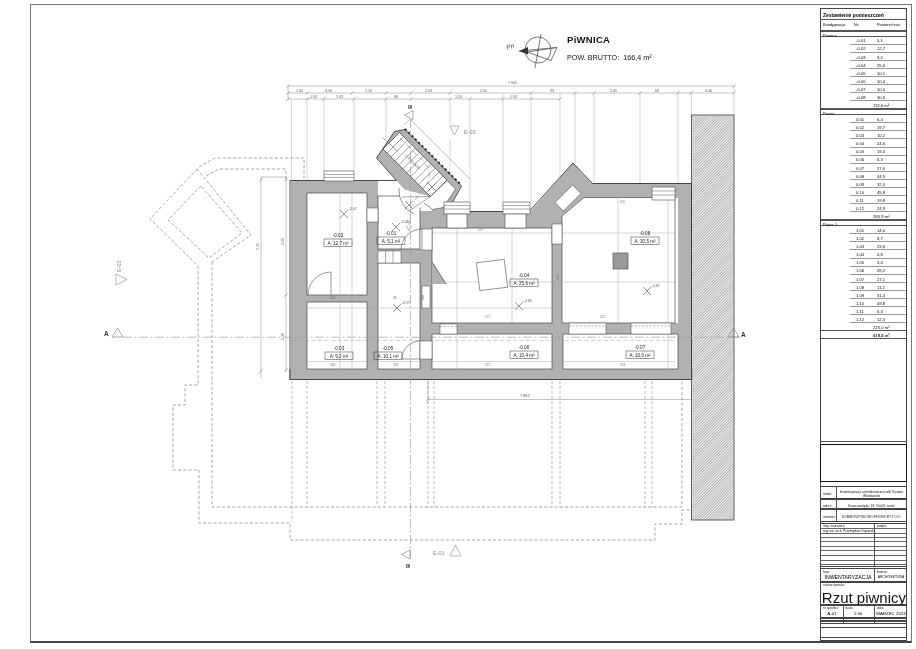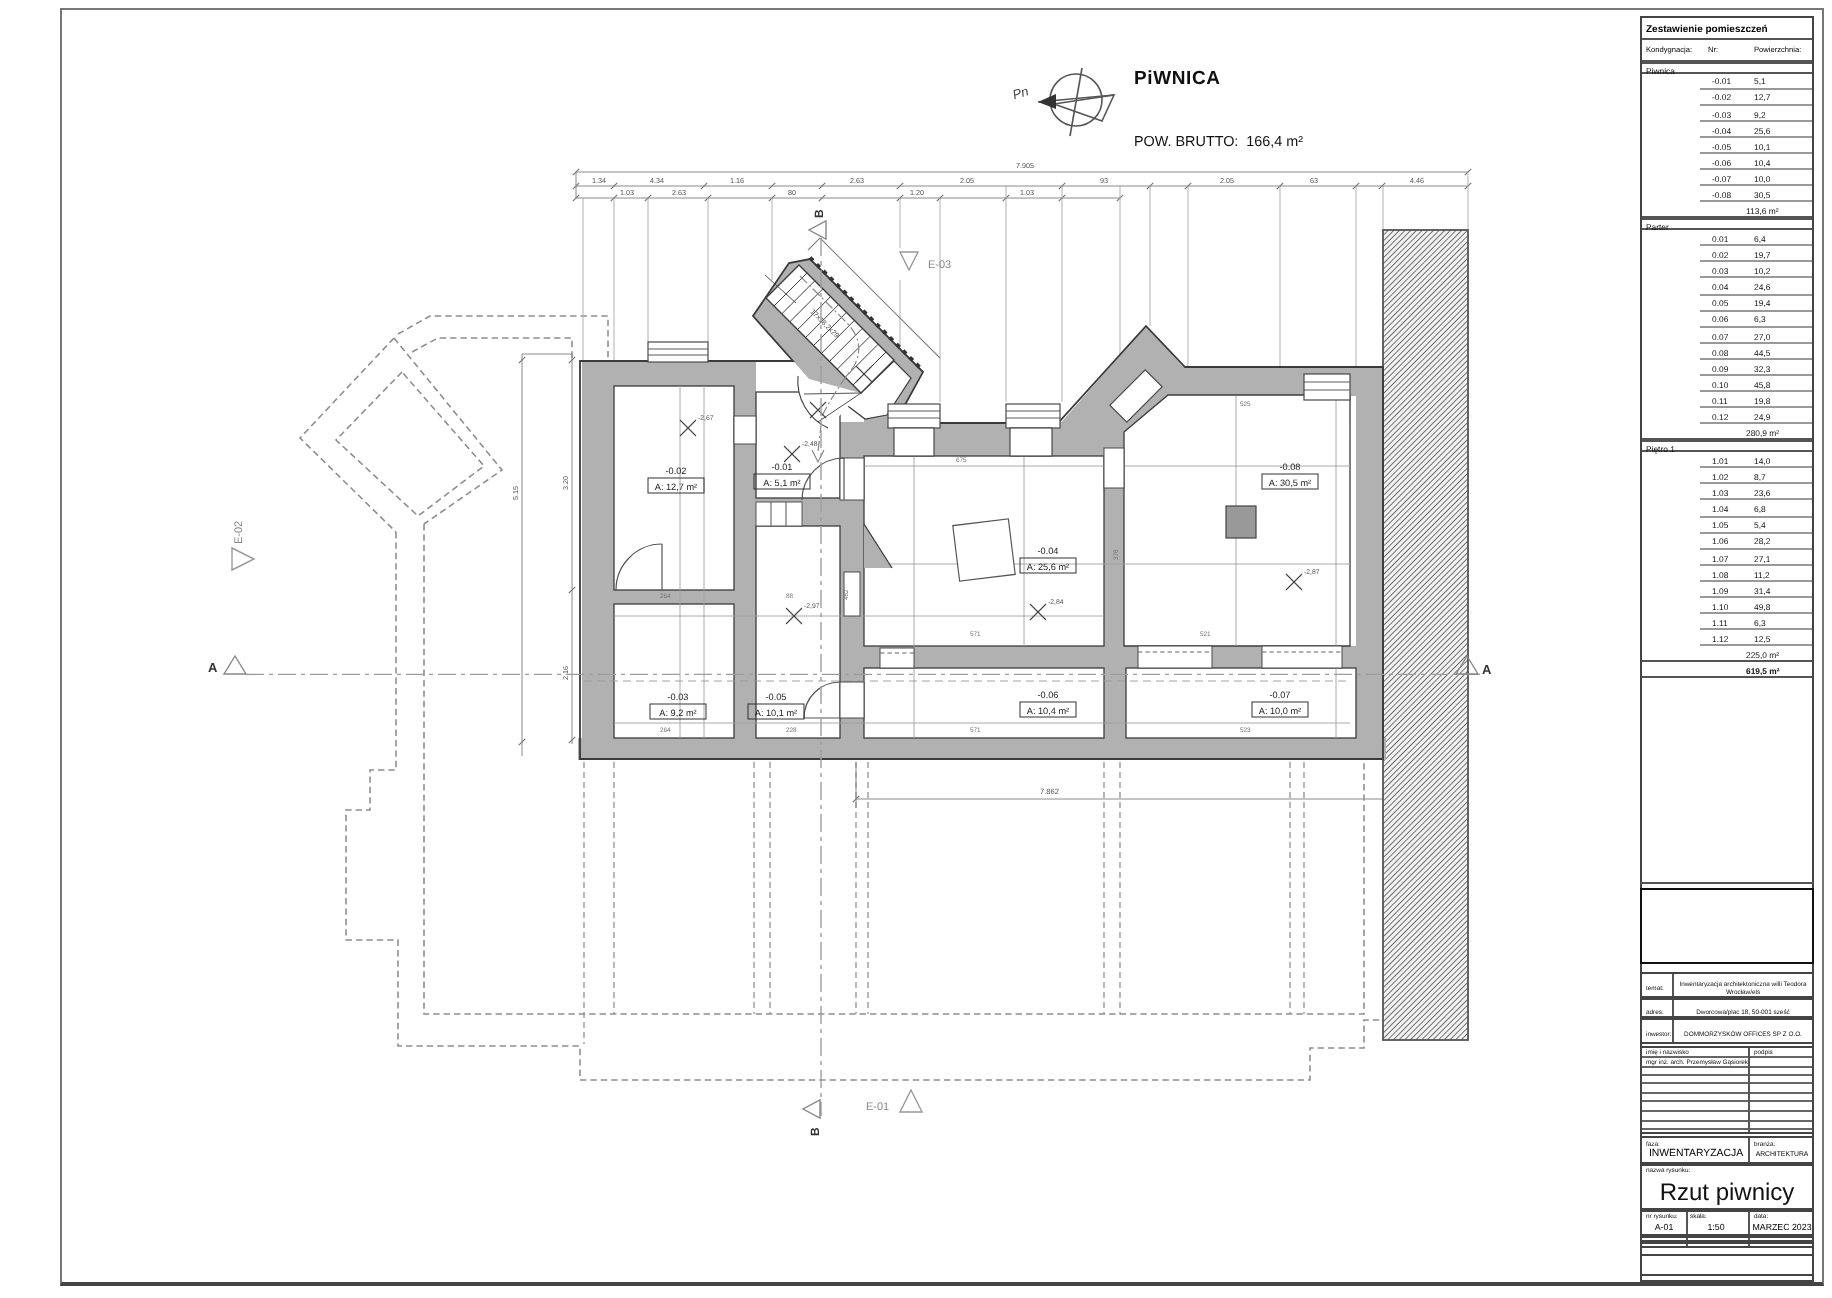--- a/index.html
+++ b/index.html
@@ -486,21 +486,21 @@
 <circle cx="538" cy="50" r="13"></circle>
 <line x1="541" y1="34" x2="535" y2="68"></line>
 <line x1="519" y1="51" x2="557" y2="47.5"></line>
 <polygon points="557,47.5 551,60.5 527,52"></polygon>
 <polygon points="519,51 528,47 528,54.5" fill="#333" stroke="none"></polygon>
 </g>
 <text x="506" y="49" font-family="Liberation Sans, sans-serif" font-size="6.5" font-style="italic" fill="#444" transform="rotate(-18 509 46)">Pn</text>
 </svg>
 
 <div style="position:absolute;left:567px;top:34px;font-size:9.5px;font-weight:bold;letter-spacing:0.3px;color:#111">PiWNICA</div>
-<div style="position:absolute;left:567px;top:66px;font-size:7.2px;color:#111">POW. BRUTTO:&nbsp; 166,4 m²</div>
+<div style="position:absolute;left:567px;top:53px;font-size:7.2px;color:#111">POW. BRUTTO:&nbsp; 166,4 m²</div>
 
 <div class="rightcol">
 
 <div style="position:absolute;left:0;top:0;width:100%;height:10.5px;border-bottom:0.6px solid #555;font-size:5px;font-weight:bold;padding:3px 0 0 2px">Zestawienie pomieszczeń</div>
 
 <div style="position:absolute;left:0;top:10.5px;width:100%;height:11.1px;border-bottom:0.6px solid #555;font-size:3.8px">
 <span style="position:absolute;left:2px;top:3.5px">Kondygnacja:</span>
 <span style="position:absolute;left:33px;top:3.5px">Nr:</span>
 <span style="position:absolute;left:56px;top:3.5px">Powierzchnia:</span>
 </div>
@@ -696,21 +696,21 @@
 <div class="tblock" style="top:568px;height:13.5px">
 <span class="tb" style="left:2px;top:0.5px">faza:</span>
 <span class="tb" style="left:56px;top:0.5px">branża:</span>
 <span style="position:absolute;left:1px;top:4.5px;width:52px;text-align:center;font-size:5.2px">INWENTARYZACJA</span>
 <span style="position:absolute;left:54px;top:6px;width:32px;text-align:center;font-size:3.4px">ARCHITEKTURA</span>
 <span style="position:absolute;left:53px;top:0;height:100%;border-left:0.5px solid #555"></span>
 </div>
 
 <div class="tblock" style="top:581.5px;height:23px">
 <span class="tb" style="left:2px;top:0.5px">nazwa rysunku:</span>
-<div style="position:absolute;left:0;top:6px;width:100%;text-align:center;font-size:12px;color:#111">Rzut piwnicy</div>
+<div style="position:absolute;left:0;top:6px;width:100%;text-align:right;font-size:15px;color:#111">Rzut piwnicy</div>
 </div>
 
 <div class="tblock" style="top:604.5px;height:13.5px">
 <span class="tb" style="left:2px;top:0.5px">nr rysunku:</span>
 <span class="tb" style="left:24px;top:0.5px">skala:</span>
 <span class="tb" style="left:56px;top:0.5px">data:</span>
 <span style="position:absolute;left:2px;top:5px;width:18px;text-align:center;font-size:4.4px">A-01</span>
 <span style="position:absolute;left:24px;top:5px;width:26px;text-align:center;font-size:4.4px">1:50</span>
 <span style="position:absolute;left:54px;top:5px;width:32px;text-align:center;font-size:4.4px">MARZEC 2023</span>
 <span style="position:absolute;left:22px;top:0;height:100%;border-left:0.5px solid #555"></span>

